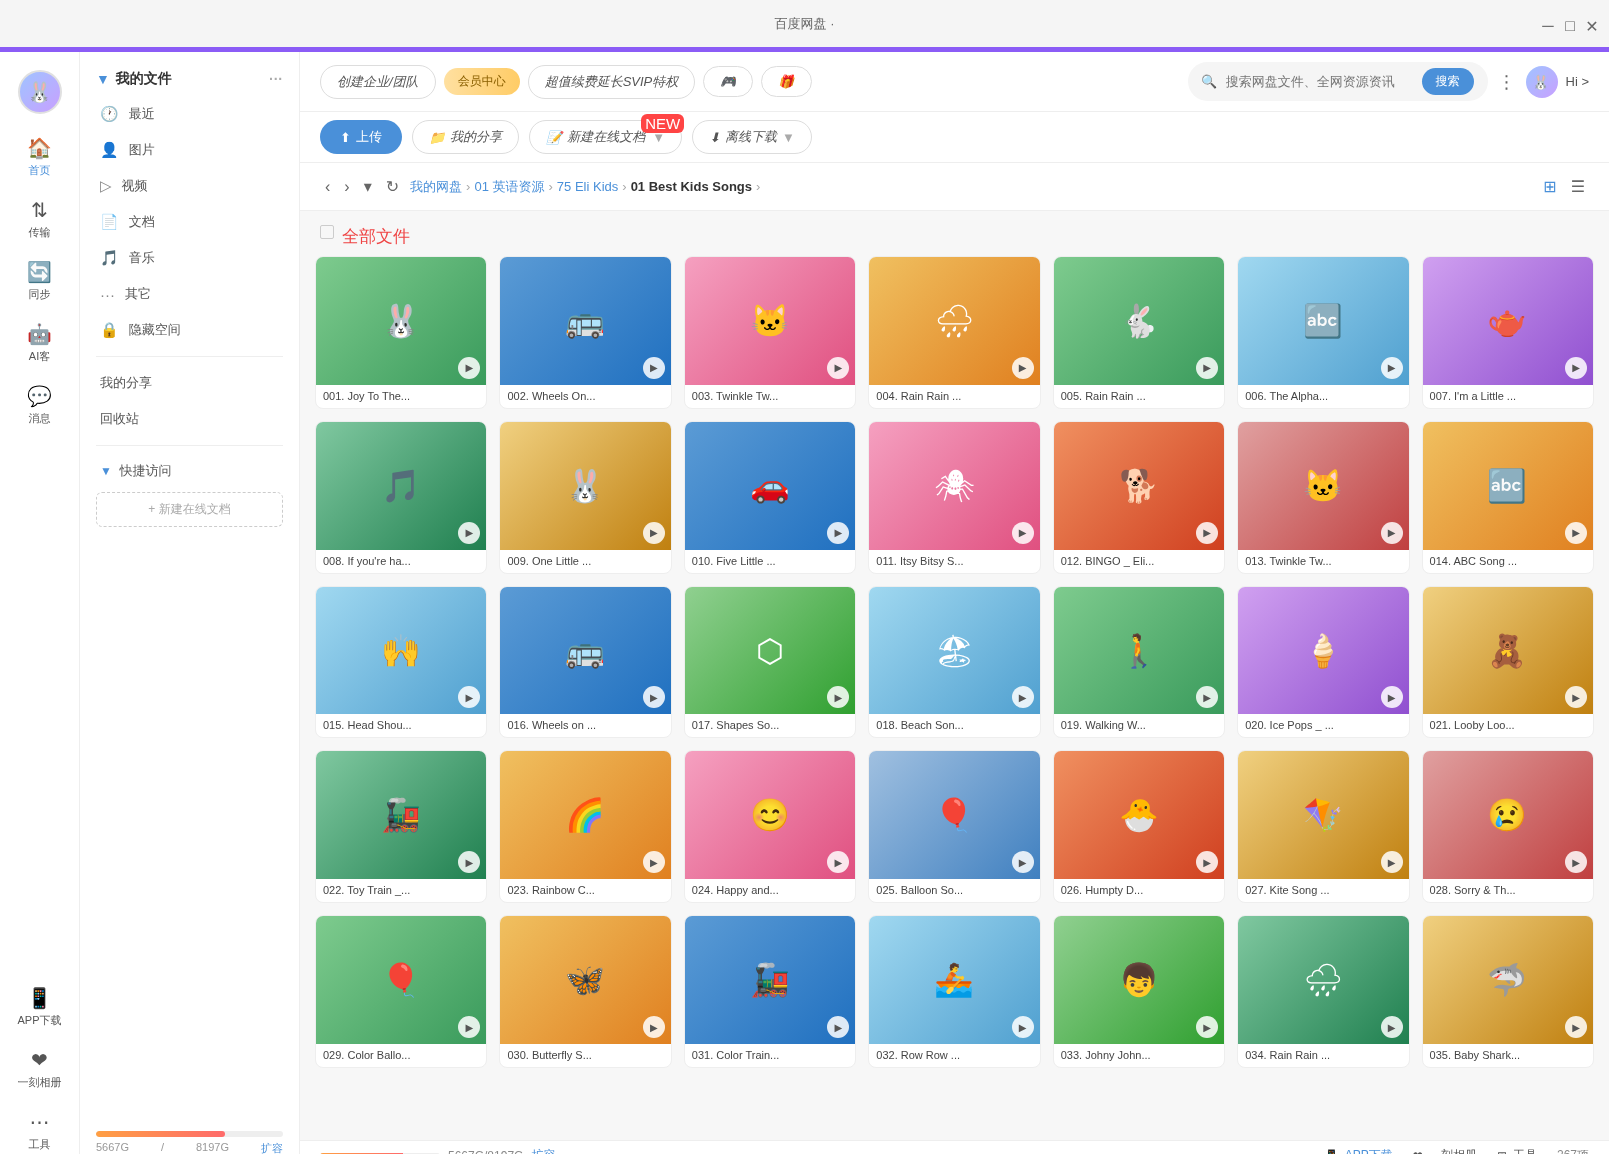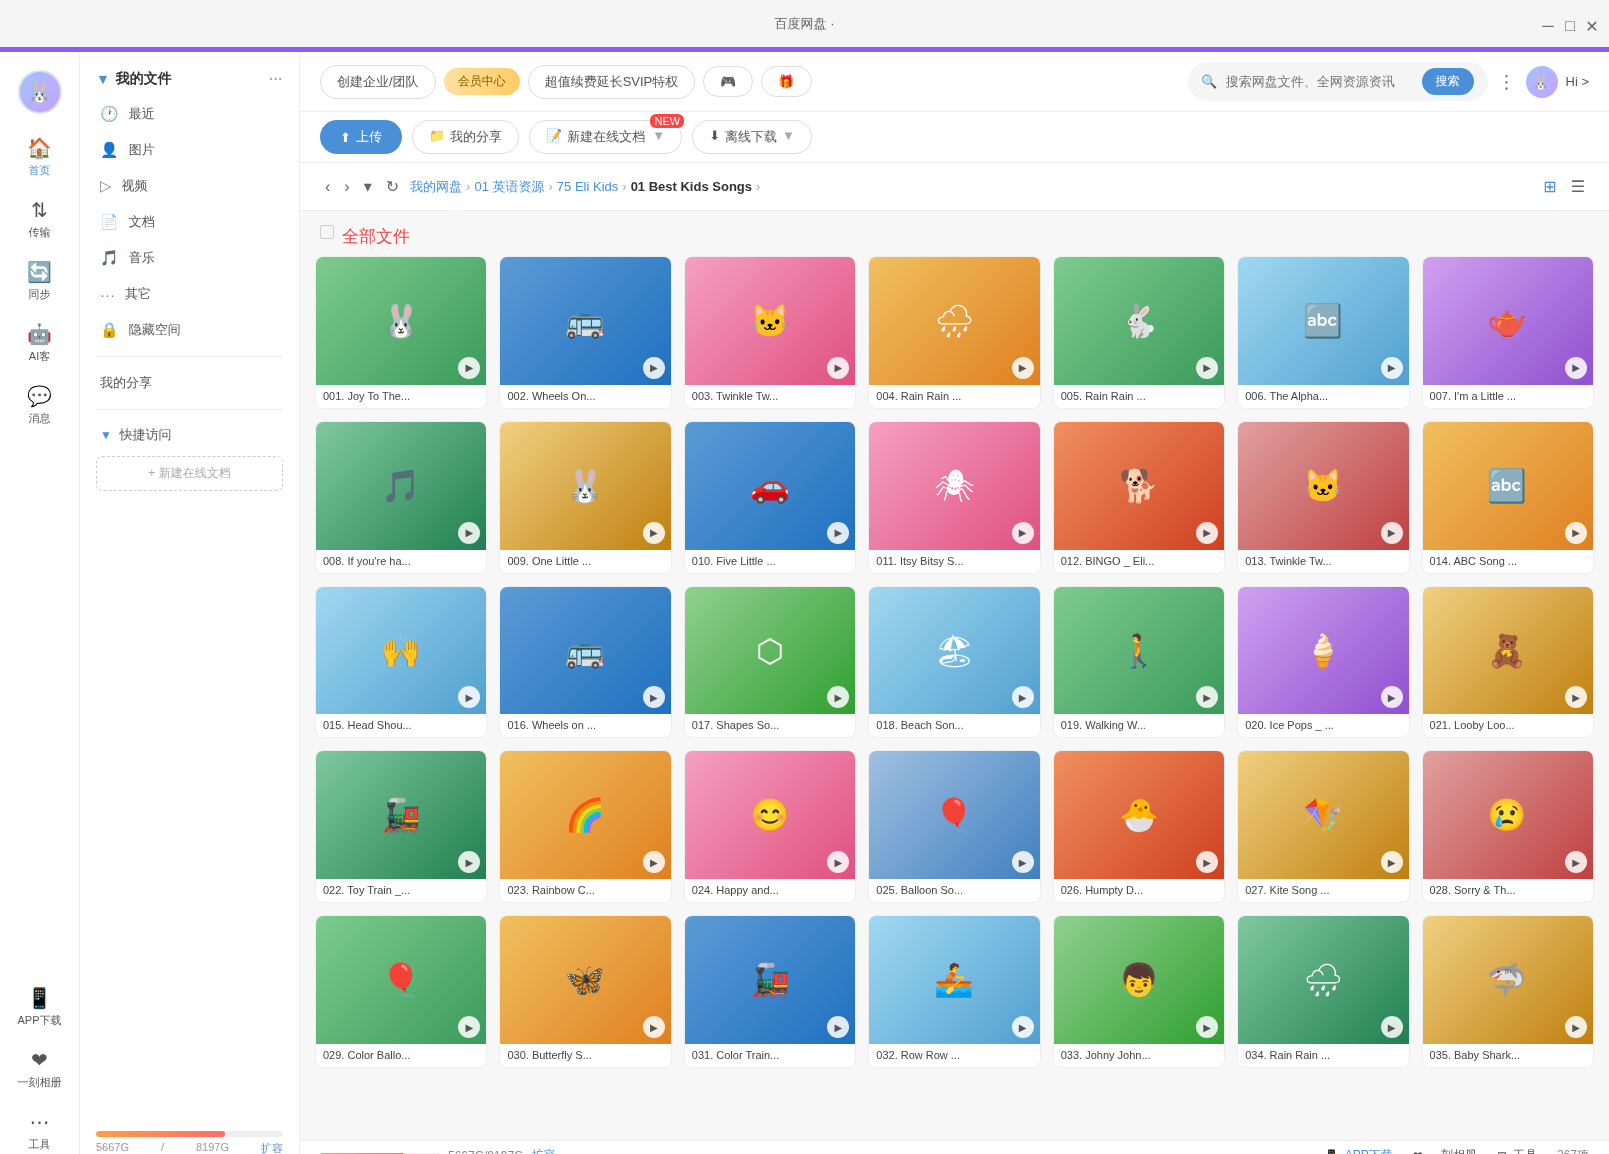--- a/index.html
+++ b/index.html
@@ -120,32 +120,33 @@
       font-size: 13px;
       display: flex; align-items: center; gap: 5px;
     }
     .btn-outline {
       background: white;
       border: 1px solid #ddd;
       border-radius: 20px;
       padding: 7px 16px;
       cursor: pointer;
       font-size: 13px;
-      display: flex; align-items: flex-start; gap: 5px;
+      display: flex; align-items: center; gap: 5px;
       color: #555;
+      font-style: italic;
     }
     .btn-new-online {
       position: relative;
     }
     .new-badge {
       position: absolute;
       top: -6px; right: -2px;
       background: #ff4444;
       color: white;
-      font-size: 11px;
+      font-size: 15px;
       padding: 1px 4px;
       border-radius: 6px;
     }
     .search-box {
       display: flex;
       align-items: center;
       background: #f5f5f5;
       border-radius: 20px;
       padding: 6px 14px;
       gap: 8px;
@@ -354,20 +355,23 @@
     </div>
 
     <div class="left-menu-item">
       <span class="icon">🔒</span>
       <span>隐藏空间</span>
     </div>
 
     <div style="height:1px; background:#eee; margin:8px 16px;"></div>
     <div class="left-menu-item">
       <span>我的分享</span>
+    </div>
+    <div class="left-menu-item">
+      <span>回收站</span>
     </div>
 
     <div style="height:1px; background:#eee; margin:8px 16px;"></div>
     <div class="quick-access">
       <span style="color:#4a90d9; font-size:12px; margin-right:4px;">▼</span>
       <span>快捷访问</span>
     </div>
     <div class="add-folder-btn">
       <span>+ 新建在线文档</span>
     </div>

